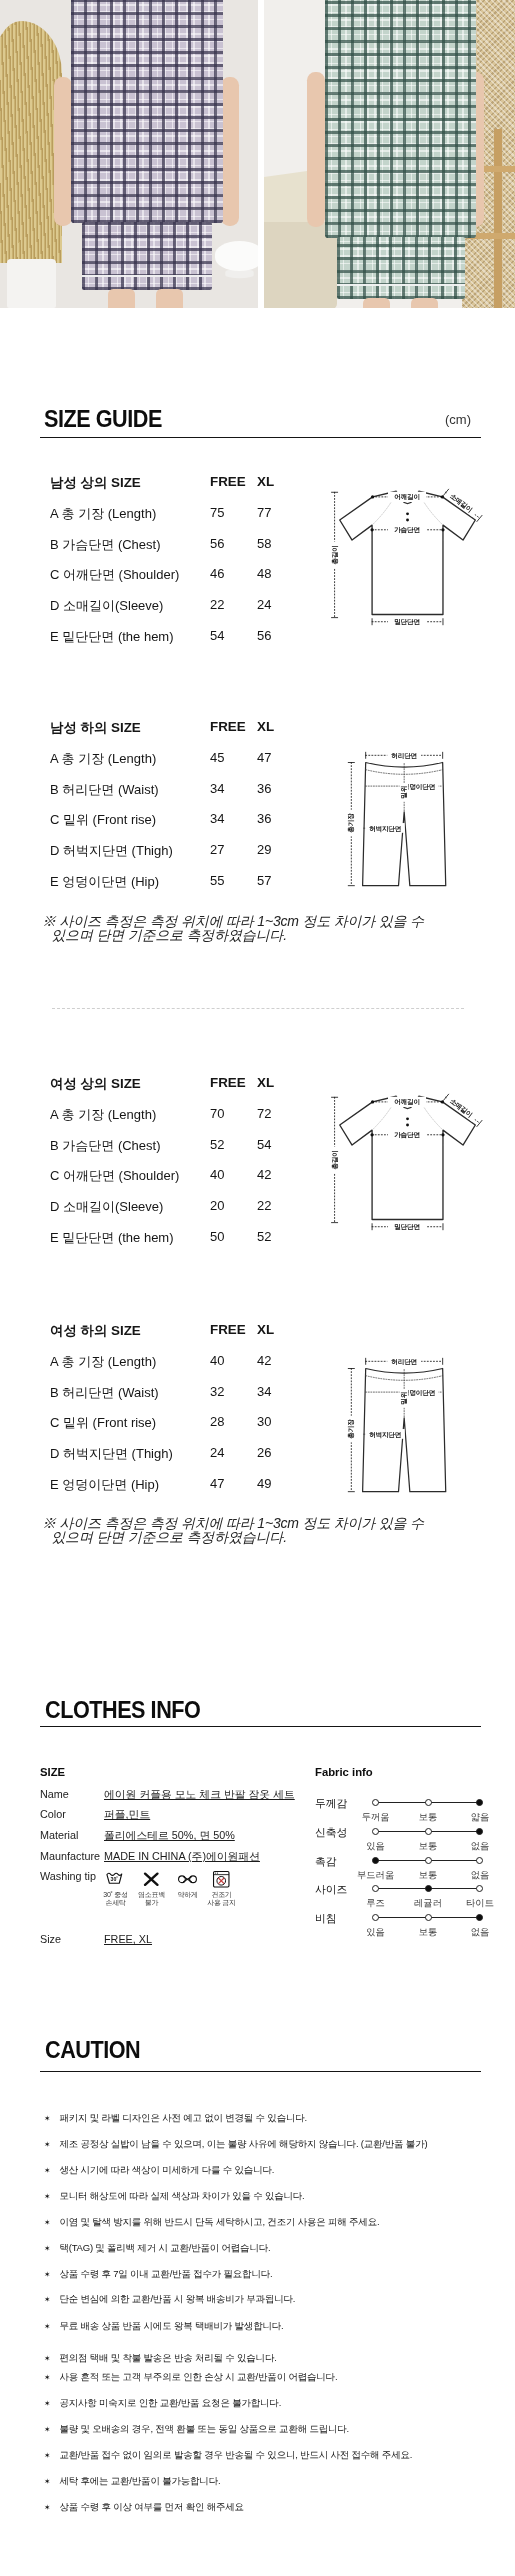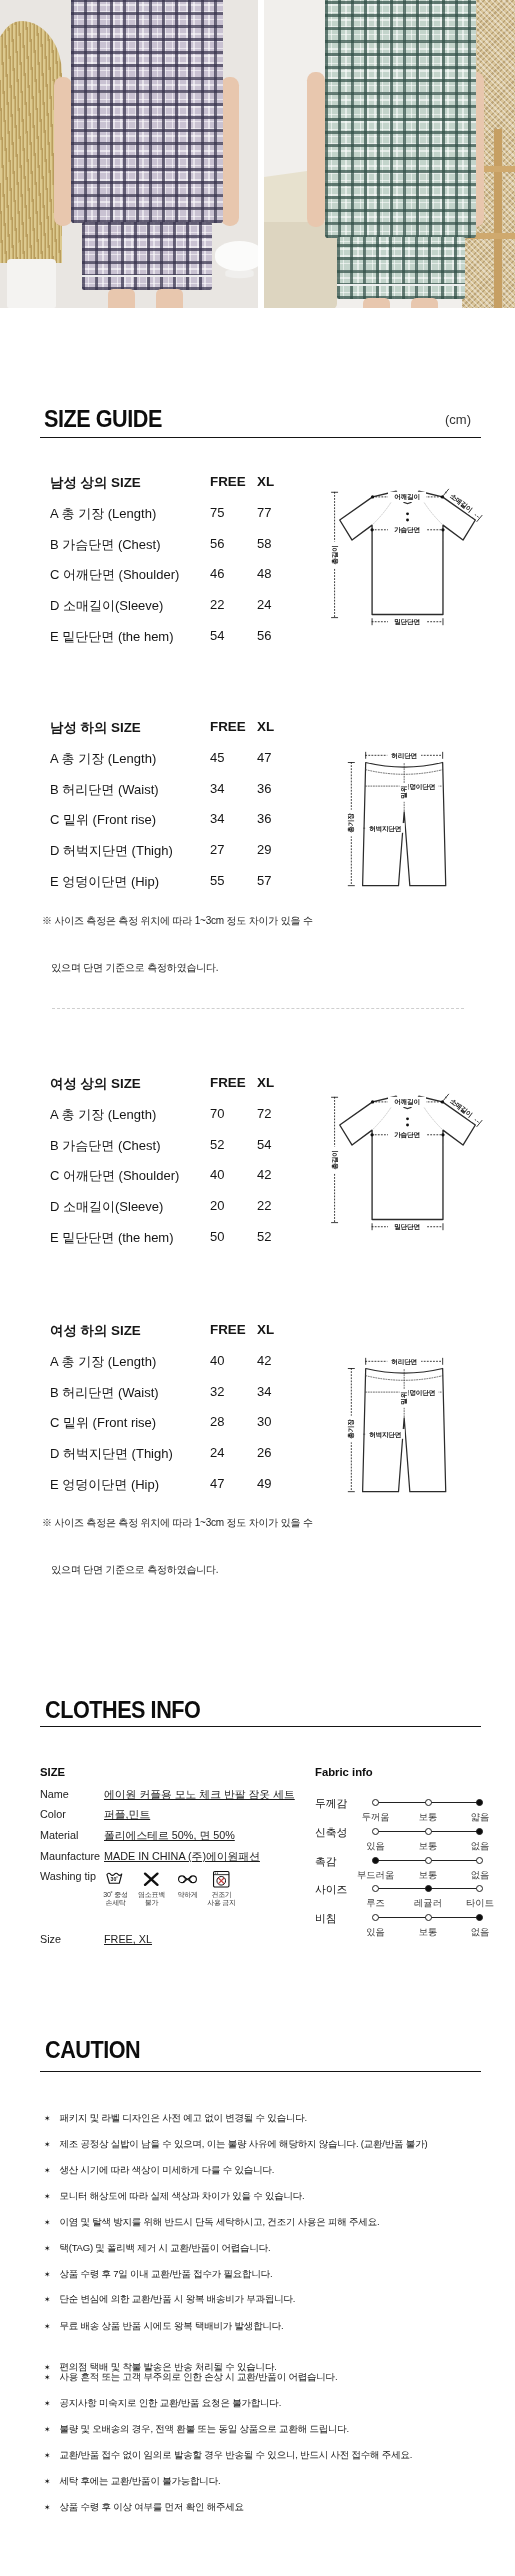--- a/index.html
+++ b/index.html
@@ -61,22 +61,22 @@
   .tb1{left:50px;top:474px}.tb2{left:50px;top:719px}.tb3{left:50px;top:1075px}.tb4{left:50px;top:1322px}
   .thead{position:absolute;left:0;top:0;width:100%;font-weight:700;font-size:13.4px;white-space:nowrap;}
   .thead .c1{position:absolute;left:160px}.thead .c2{position:absolute;left:207px}
   .rows{position:absolute;left:0;top:31px;width:100%;height:144px;}
   .srow{position:absolute;left:0;width:100%;height:16.5px;white-space:nowrap;}
   .srow:nth-child(1){top:0}.srow:nth-child(2){top:31px}.srow:nth-child(3){top:61px}
   .srow:nth-child(4){top:92px}.srow:nth-child(5){top:123px}
   .srow .v1{position:absolute;left:160px}.srow .v2{position:absolute;left:207px}
 
   
-  .note{position:absolute;font-size:10px;color:#222;line-height:14.4px;letter-spacing:-0.2px;white-space:nowrap;}
-  .note .l2{padding-left:9.3px;margin-top:33px;}
+  .note{position:absolute;font-size:14px;color:#222;line-height:14.4px;letter-spacing:-0.2px;white-space:nowrap;font-style:italic;}
+  .note .l2{padding-left:9.3px;}
   .n1{left:42px;top:914px}.n2{left:42px;top:1516px}
 
   
   .diag{position:absolute;}
   .d1{left:326px;top:482px;width:161px;height:150px}
   .d2{left:339px;top:747px;width:117px;height:148px}
   .d3{left:326px;top:1087px;width:161px;height:150px}
   .d4{left:339px;top:1353px;width:117px;height:148px}
   .mdash{stroke:#111;stroke-width:1.6;stroke-dasharray:2 4;fill:none;}
   .mdash2{stroke:#333;stroke-width:1.4;stroke-dasharray:2 3;fill:none;}
@@ -110,21 +110,21 @@
   .fopts{position:absolute;left:57px;top:15.5px;width:111px;font-size:9.3px;color:#3a3a3a;}
   .fopt{position:absolute;transform:translateX(-50%);white-space:nowrap;}
   .fopt:nth-child(1){left:3.6px}.fopt:nth-child(2){left:56px}.fopt:nth-child(3){left:108px}
 
   
   .caution-list{position:absolute;left:44px;top:2112px;width:459px;height:407px;}
   .citem{position:absolute;left:0;white-space:nowrap;font-size:9.5px;color:#141414;letter-spacing:-0.2px;}
   .citem:nth-child(1){top:0}.citem:nth-child(2){top:26px}.citem:nth-child(3){top:52px}
   .citem:nth-child(4){top:78px}.citem:nth-child(5){top:104px}.citem:nth-child(6){top:130px}
   .citem:nth-child(7){top:156px}.citem:nth-child(8){top:181px}.citem:nth-child(9){top:208px}
-  .citem:nth-child(10){top:249px}.citem:nth-child(11){top:259px}.citem:nth-child(12){top:285px}
+  .citem:nth-child(10){top:240px}.citem:nth-child(11){top:259px}.citem:nth-child(12){top:285px}
   .citem:nth-child(13){top:311px}.citem:nth-child(14){top:337px}.citem:nth-child(15){top:363px}
   .citem:nth-child(16){top:389px}
   .cstar{display:inline-block;margin-right:6.7px;font-size:7.7px;color:#111;}
 </style>
 </head>
 <body>
 
 <div class="page">
 
   <div class="photo ph-l">

